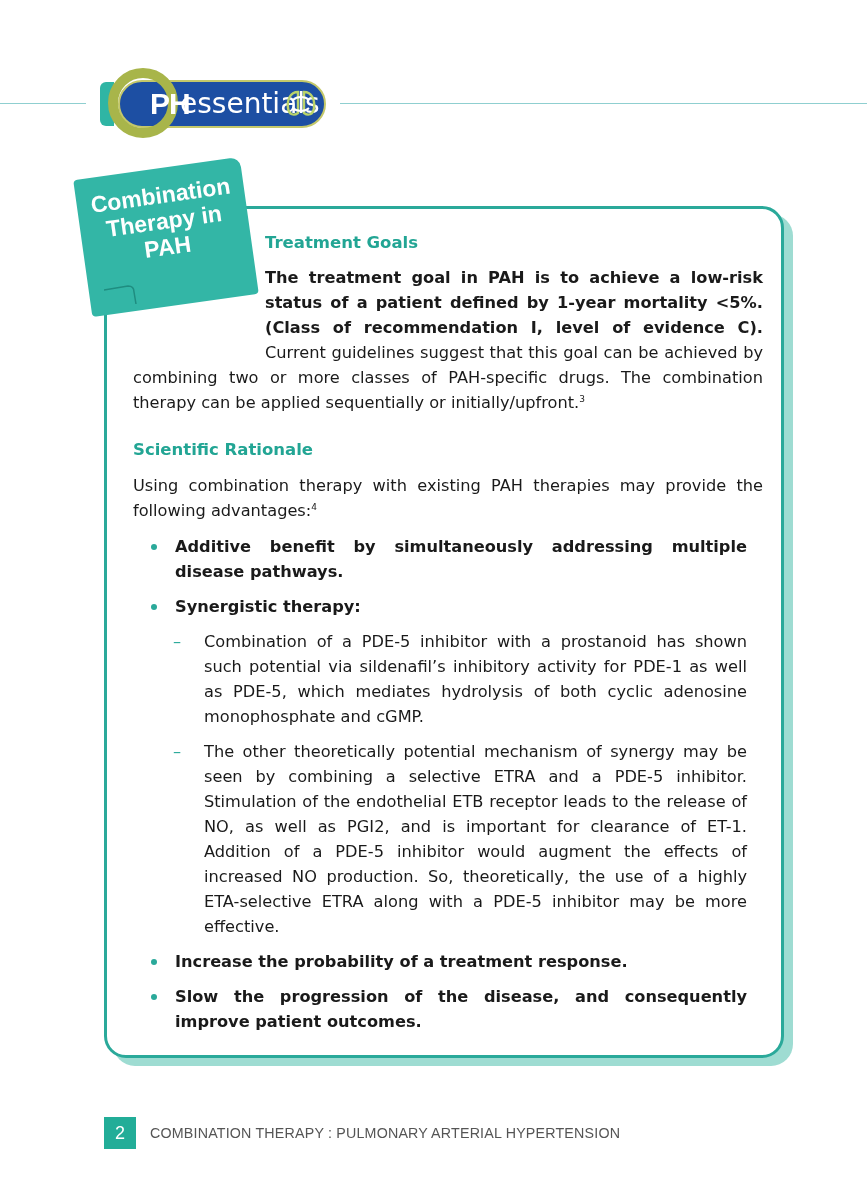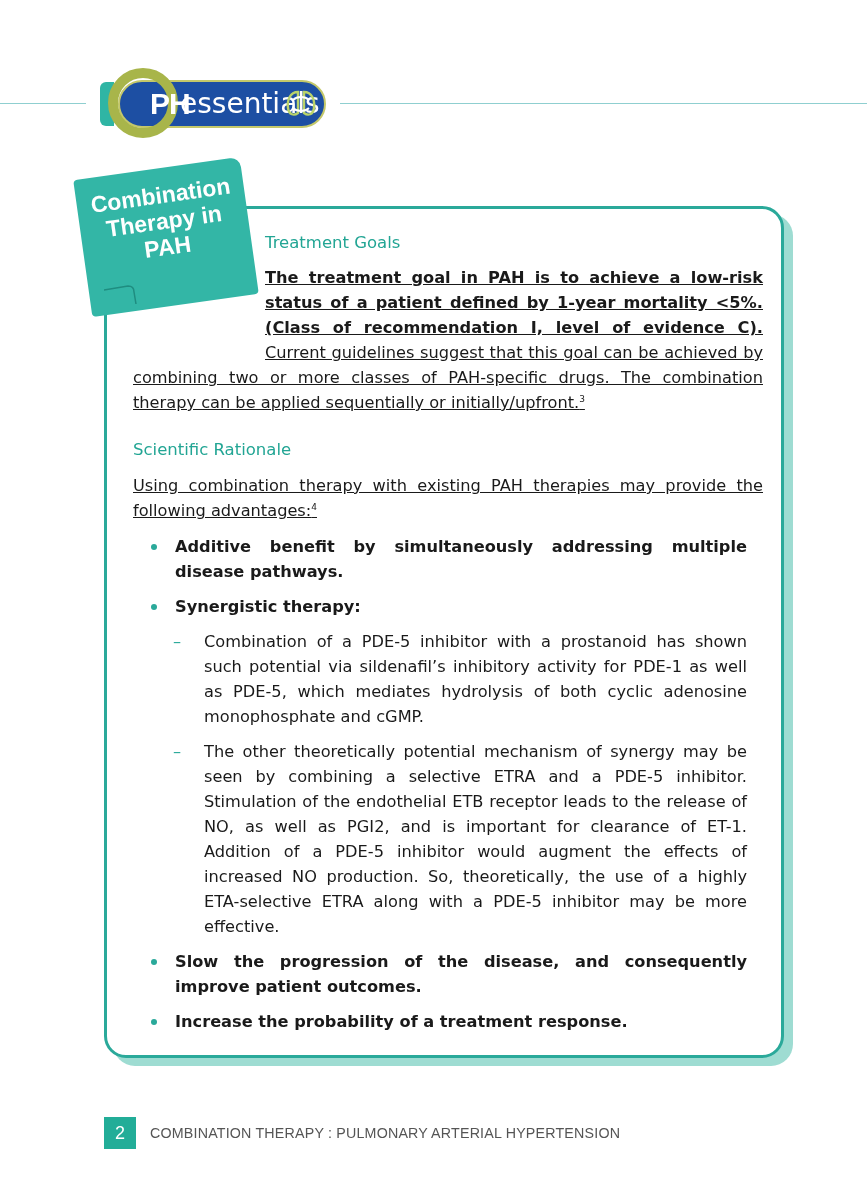--- a/index.html
+++ b/index.html
@@ -55,22 +55,22 @@
   }
   .tag-text {
     position: absolute; left: 84px; top: 182px; width: 160px;
     transform: rotate(-8deg); text-align: center; color: #fff;
     font-family: "Liberation Sans", sans-serif; font-weight: bold; font-size: 23px;
     line-height: 26px; transform-origin: center; font-stretch: condensed;
   }
 
   
   .content { position: absolute; left: 133px; top: 226px; width: 630px; font-size: 16.2px; line-height: 25px; }
-  .h2 { color: #22a594; font-weight: normal; font-size: 16.5px; margin: 0; }
-  .p { margin: 0; text-align: justify; text-decoration: underline; }
+  .h2 { color: #22a594; font-weight: bold; font-size: 16.5px; margin: 0; }
+  .p { margin: 0; text-align: justify; }
   .b { font-weight: bold; }
   .sup { font-size: 9px; vertical-align: super; line-height: 0; }
 
   .goal-wrap { padding-left: 132px; }
   .ul { list-style: none; margin: 16px; padding: 0; }
   .li { position: relative; padding-left: 26px; text-align: justify; }
   .bullet { position: absolute; left: 2px; top: 10px; width: 6px; height: 6px; border-radius: 50%; background: #2aa99a; }
   .sub { position: relative; padding-left: 55px; text-align: justify; }
   .dash { position: absolute; left: 24px; top: 0; color: #2aa99a; }
 
@@ -145,24 +145,24 @@
     <div class="sub" style="margin-top:10px;">
       <span class="dash">–</span>
       <span>Combination of a PDE-5 inhibitor with a prostanoid has shown such potential via sildenafil’s inhibitory activity for PDE-1 as well as PDE-5, which mediates hydrolysis of both cyclic adenosine monophosphate and cGMP.</span>
     </div>
     <div class="sub" style="margin-top:10px;">
       <span class="dash">–</span>
       <span>The other theoretically potential mechanism of synergy may be seen by combining a selective ETRA and a PDE-5 inhibitor. Stimulation of the endothelial ETB receptor leads to the release of NO, as well as PGI2, and is important for clearance of ET-1. Addition of a PDE-5 inhibitor would augment the effects of increased NO production. So, theoretically, the use of a highly ETA-selective ETRA along with a PDE-5 inhibitor may be more effective.</span>
     </div>
     <div class="li b" style="margin-top:10px;">
       <span class="bullet"></span>
-      <span>Slow the progression of the disease, and consequently improve patient outcomes.</span>
+      <span>Increase the probability of a treatment response.</span>
     </div>
     <div class="li b" style="margin-top:10px;">
       <span class="bullet"></span>
-      <span>Increase the probability of a treatment response.</span>
+      <span>Slow the progression of the disease, and consequently improve patient outcomes.</span>
     </div>
   </div>
 
 </div>
 
 <div class="footer-num">2</div>
 <div class="footer-text">COMBINATION THERAPY : PULMONARY ARTERIAL HYPERTENSION</div>
 
 </body></html>

